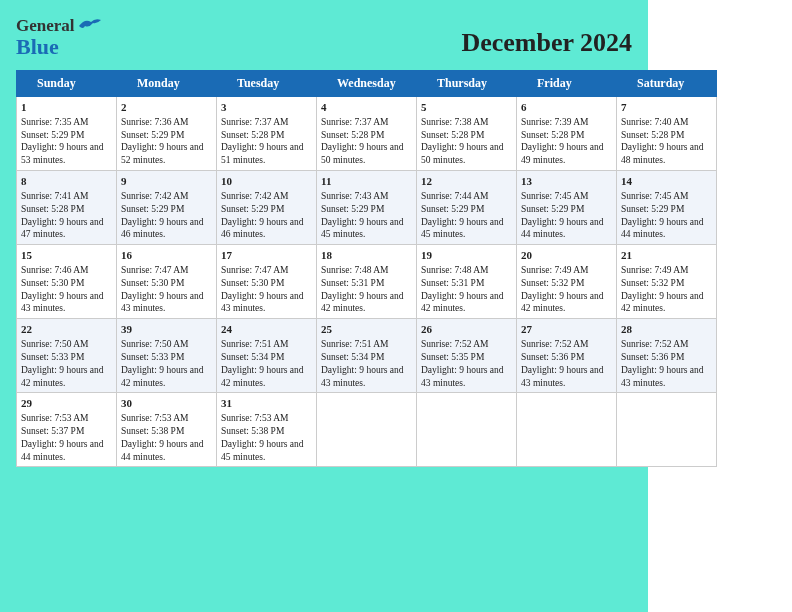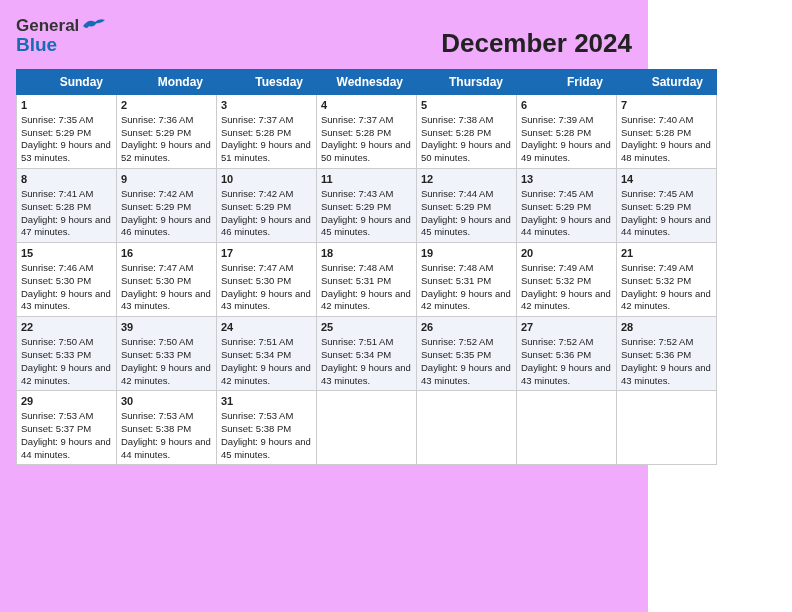--- a/index.html
+++ b/index.html
@@ -7,21 +7,22 @@
       font-family: Arial, sans-serif;
       background: #fff;
       width: 792px;
       height: 612px;
       overflow: hidden;
     }
     .container {
       width: 648px;
       height: 612px;
       padding: 16px 16px 10px 16px;
-      background: #f0abfc;
+      background: #5eead4;
+      font-family: Liberation Serif, serif;
     }
     .header {
       display: flex;
       align-items: flex-start;
       justify-content: space-between;
       margin-bottom: 10px;
     }
     .logo {
       display: flex;
       align-items: center;
@@ -41,22 +42,22 @@
       color: #444;
     }
     table {
       width: 100%;
       border-collapse: collapse;
       font-size: 10px;
     }
     thead th {
       background: #1a6bb5;
       color: #fff;
-      padding: 5px 13px;
-      text-align: right;
+      padding: 5px 20px;
+      text-align: left;
       font-size: 12px;
       font-weight: bold;
       border: 1px solid #1a6bb5;
     }
     tbody tr {
       vertical-align: top;
     }
     tbody tr:nth-child(odd) {
       background: #fff;
     }
@@ -88,21 +89,21 @@
 <div class="container">
   <div class="header">
     <div class="logo">
       <div>
         <div style="display:flex; align-items:center;">
           <span style="font-size:17px; font-weight:bold; color:#333;">General</span>
           <svg width="26" height="20" viewBox="0 0 26 20" style="margin-left:2px;">
             <path d="M2 10 Q8 2 14 6 Q18 2 24 4 Q20 8 16 7 Q12 12 8 10 Q6 14 2 10Z" fill="#1a6bb5"></path>
           </svg>
         </div>
-        <div style="font-size:19px; font-weight:bold; color:#1a6bb5; margin-top:-2px;">Blue</div>
+        <div style="font-size:22px; font-weight:bold; color:#1a6bb5; margin-top:-2px;">Blue</div>
       </div>
     </div>
     <div class="title-block">
       <h1>December 2024</h1>
     </div>
   </div>
 
   <table>
     <thead>
       <tr>

